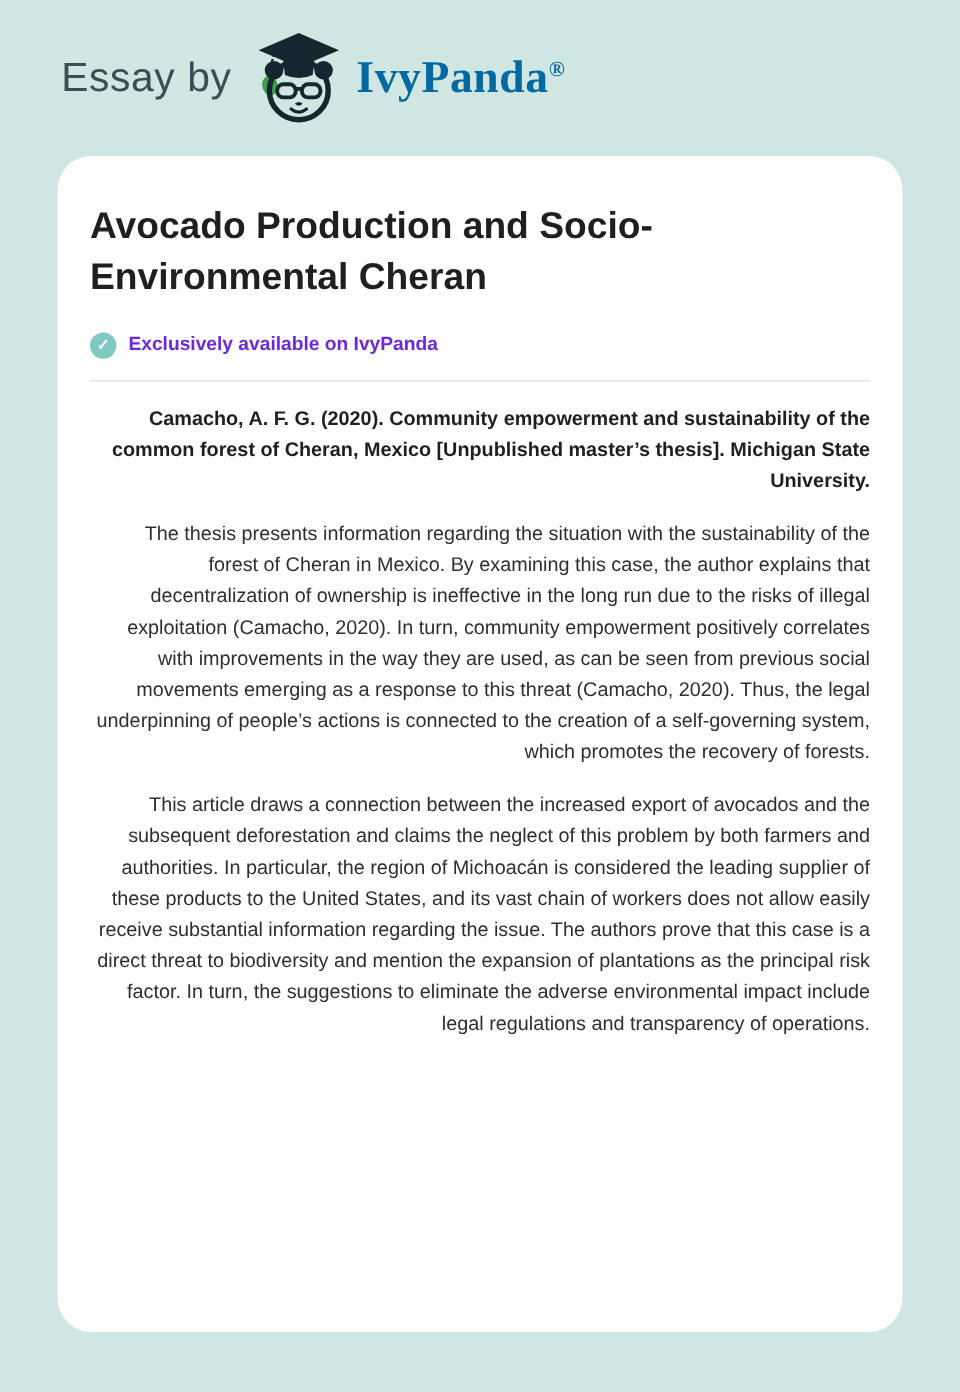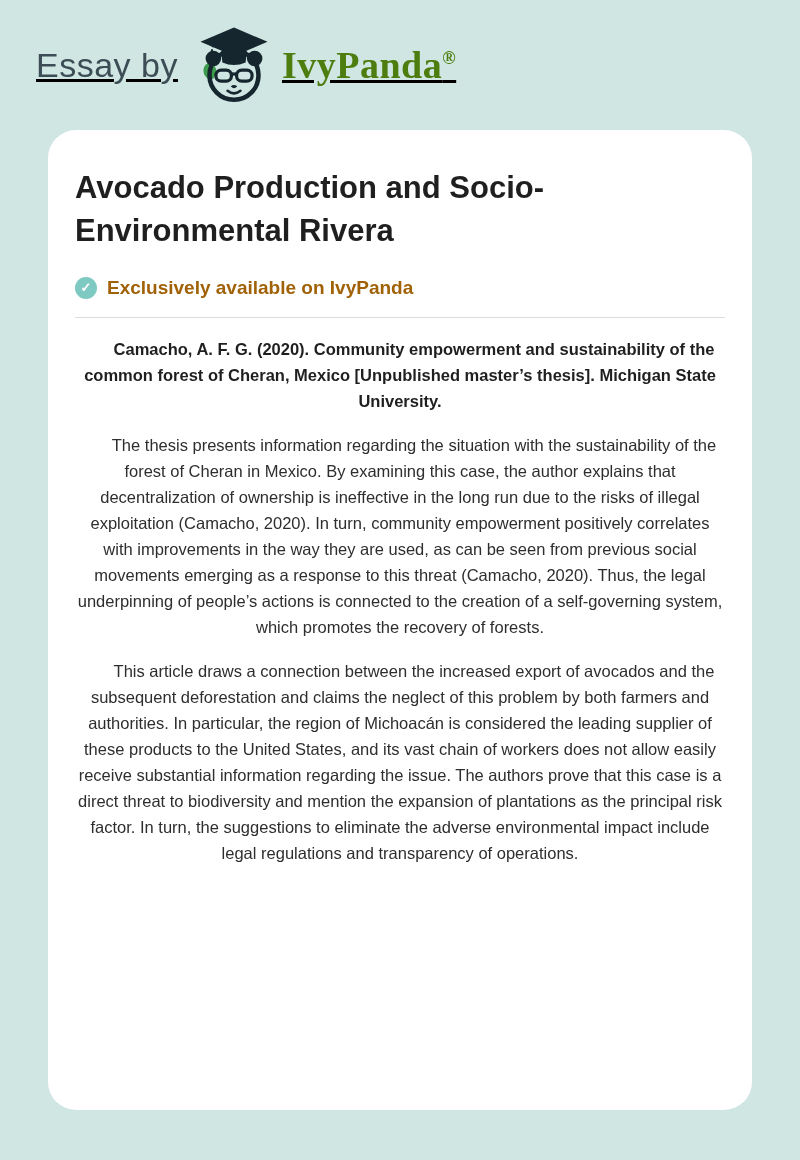--- a/index.html
+++ b/index.html
@@ -7,42 +7,41 @@
     width: 800px;
     height: 1160px;
     background: #cfe6e2;
     font-family: "Liberation Sans", sans-serif;
     overflow: hidden;
   }
   .site-header {
     height: 130px;
     display: flex;
     align-items: center;
-    padding-left: 36px;
-    text-decoration: underline;
+    padding-left: 51px;
   }
   .essay-by {
     font-size: 34px;
     color: #3d4d55;
     letter-spacing: 0.5px;
     margin-right: 16px;
   }
   .logo-mark {
     width: 80px;
     height: 80px;
     display: inline-flex;
     align-items: center;
     justify-content: center;
     margin-right: 8px;
   }
   .brand-name {
     font-family: "Liberation Serif", serif;
     font-weight: bold;
     font-size: 38px;
-    color: #4d7c0f;
+    color: #0369a1;
     letter-spacing: 0.5px;
   }
   .brand-name sup {
     font-size: 18px;
     vertical-align: super;
   }
   .card {
     width: 704px;
     min-height: 980px;
     margin: 0 auto;
@@ -71,36 +70,36 @@
     background: #7ecac2;
     color: #ffffff;
     font-size: 13px;
     font-weight: bold;
     display: inline-flex;
     align-items: center;
     justify-content: center;
     flex: 0 0 auto;
   }
   .badge-label {
-    font-size: 19px;
+    font-size: 16px;
     font-weight: bold;
-    color: #a16207;
+    color: #6d28d9;
   }
   .divider {
     border: none;
     border-top: 1px solid #dcdcdc;
     margin: 0 0 8px 0;
   }
   .essay-body p {
     font-size: 16.5px;
     line-height: 26px;
     color: #2e2e2e;
     text-indent: 28px;
     margin-top: 18px;
-    text-align: center;
+    text-align: right;
   }
   .essay-body p.citation {
     font-weight: bold;
     color: #1f1f1f;
   }
 </style>
 </head>
 <body>
 
 <header class="site-header">
@@ -126,21 +125,21 @@
       <line x1="56" y1="76" x2="64" y2="76" stroke="#16262e" stroke-width="5"></line>
 
       <path d="M55 95 Q60 91 65 95 Q60 101 55 95 Z" fill="#16262e"></path>
       <path d="M50 102 Q60 110 70 102" fill="none" stroke="#16262e" stroke-width="4" stroke-linecap="round"></path>
     </svg>
   </span>
   <span class="brand-name"><span>IvyPanda</span><sup>®</sup></span>
 </header>
 
 <main class="card">
-  <h1 class="article-title">Avocado Production and Socio-Environmental Rivera</h1>
+  <h1 class="article-title">Avocado Production and Socio-Environmental Cheran</h1>
 
   <div class="badge-row">
     <span class="check-circle">✓</span>
     <span class="badge-label">Exclusively available on IvyPanda</span>
   </div>
 
   <hr class="divider">
 
   <div class="essay-body">
     <p class="citation">Camacho, A. F. G. (2020). Community empowerment and sustainability of the common forest of Cheran, Mexico [Unpublished master’s thesis]. Michigan State University.</p>

